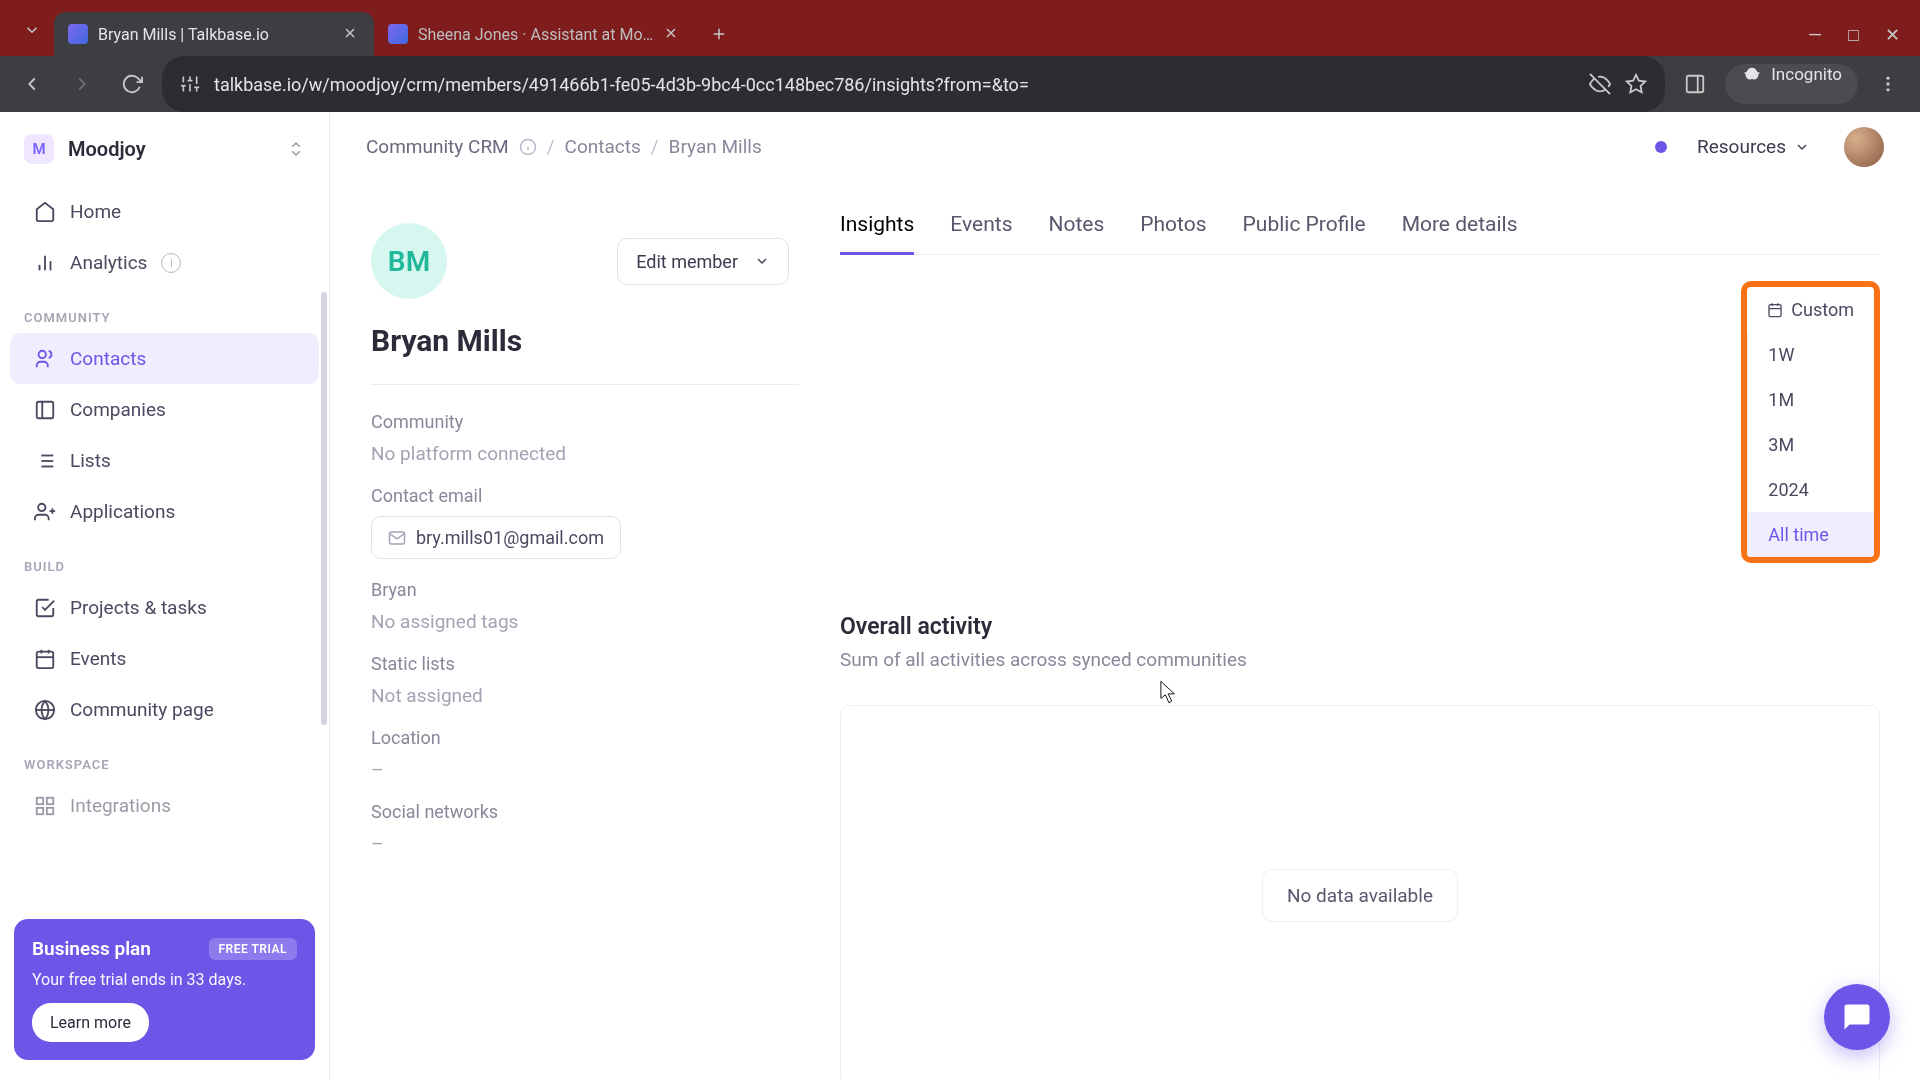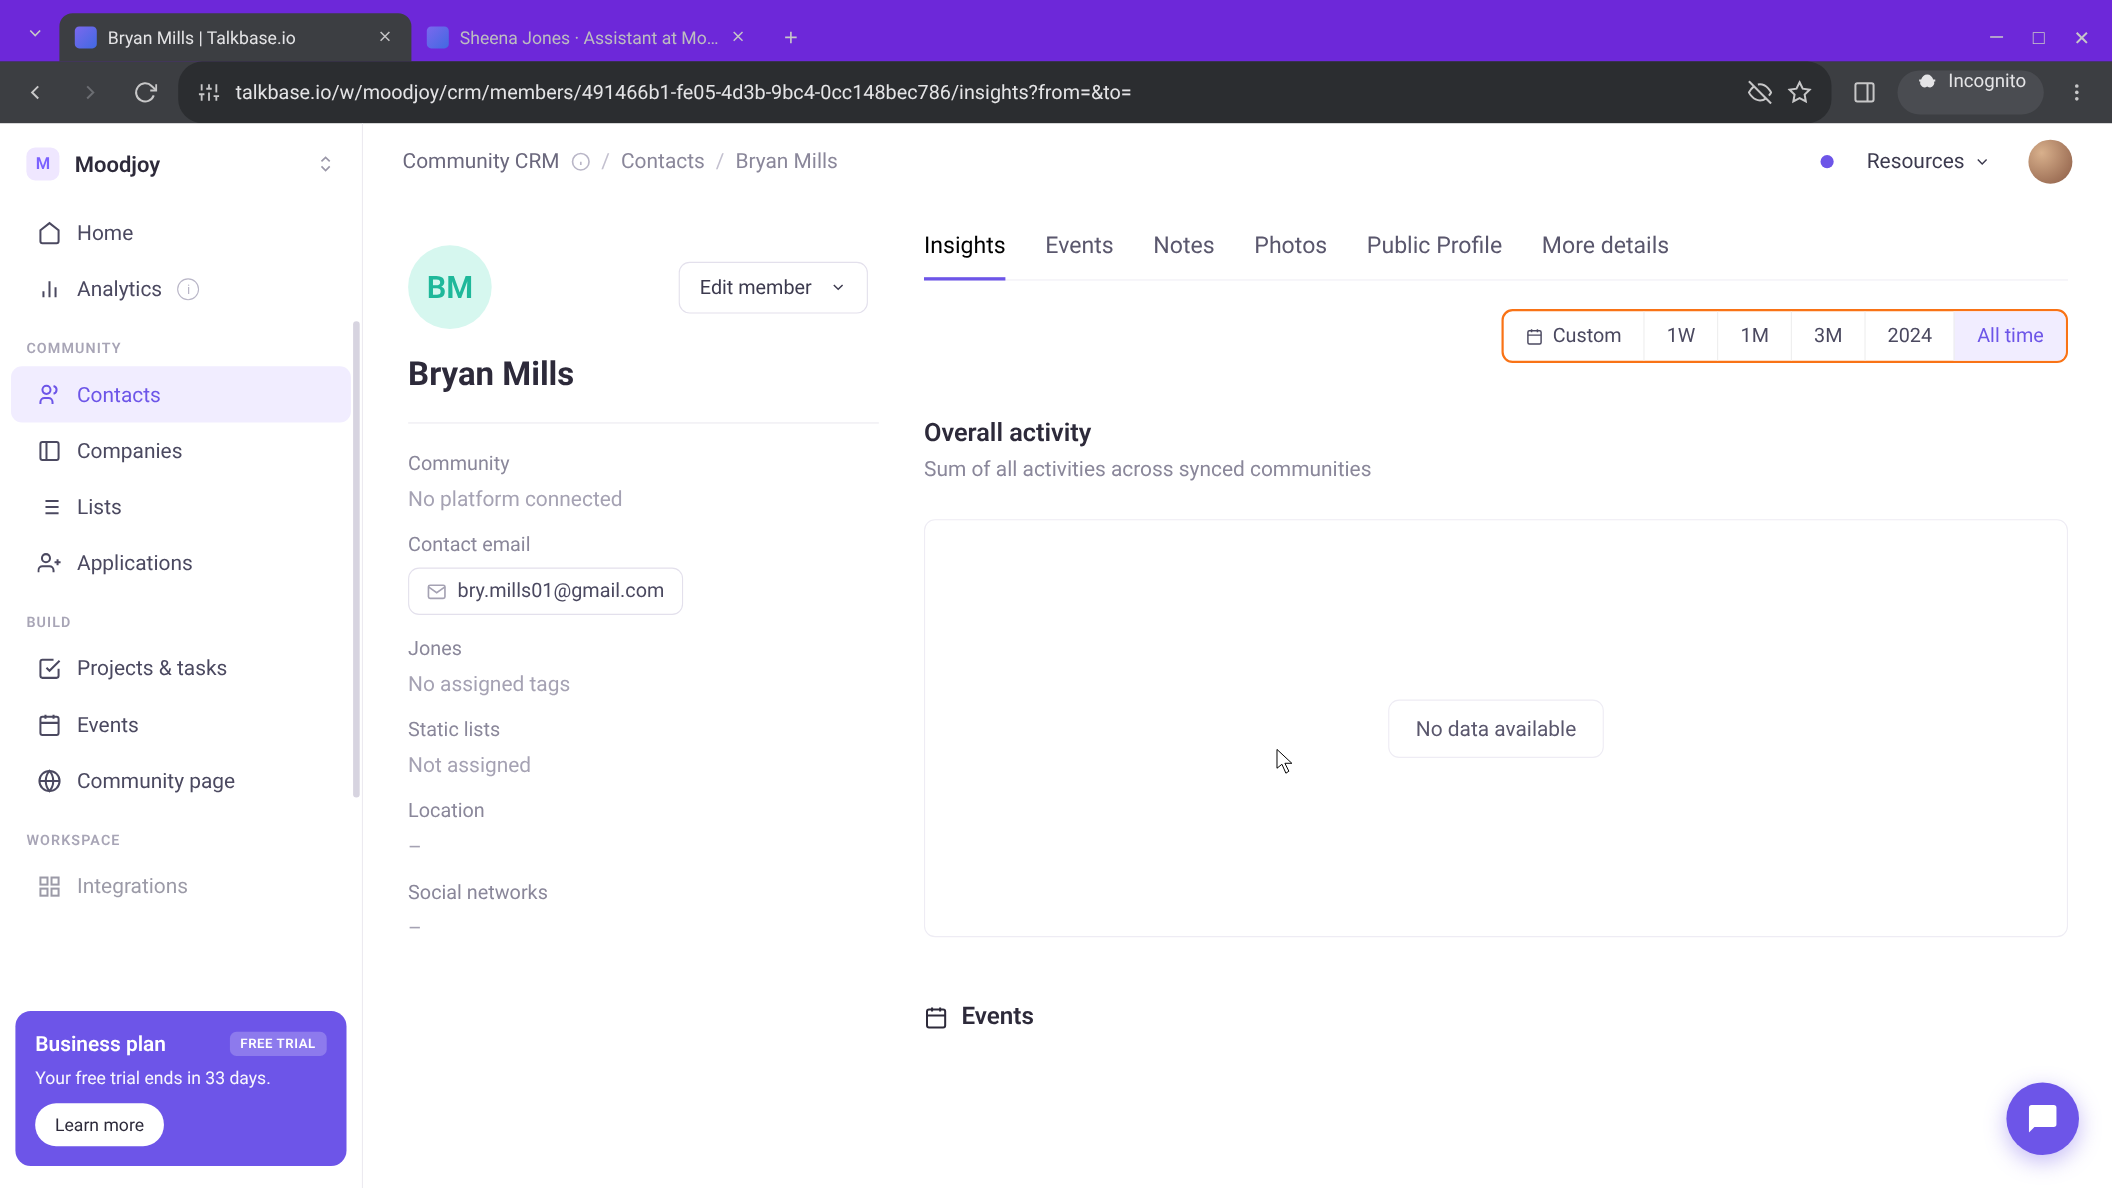--- a/index.html
+++ b/index.html
@@ -2,21 +2,21 @@
 <html><head>
 <meta charset="utf-8">
 <style>
 * { margin: 0; padding: 0; box-sizing: border-box; font-family: -apple-system, BlinkMacSystemFont, "Segoe UI", Roboto, sans-serif; }
 html, body { width: 1920px; height: 1080px; overflow: hidden; background: #202124; }
 
 
 .browser { width: 1920px; height: 1080px; display: flex; flex-direction: column; background: #2b2d30; }
 
 
-.tabstrip { height: 56px; background: #6d28d9; display: flex; align-items: flex-end; padding: 0 10px; gap: 0; }
+.tabstrip { height: 56px; background: #7f1d1d; display: flex; align-items: flex-end; padding: 0 10px; gap: 0; }
 .tab-search { width: 44px; height: 44px; border-radius: 50%; display: flex; align-items: center; justify-content: center; color: #c7c7c8; cursor: pointer; margin-bottom: 4px; }
 .tab { height: 44px; min-width: 320px; background: #3c3e42; border-radius: 12px 12px 0 0; display: flex; align-items: center; padding: 0 14px; gap: 10px; color: #e4e4e6; font-size: 16px; cursor: pointer; margin-bottom: 0; }
 .tab.inactive { background: transparent; color: #bdbdc0; }
 .tab .favicon { width: 20px; height: 20px; border-radius: 4px; background: linear-gradient(135deg,#7b68ee,#4169e1); flex: none; }
 .tab .title { flex: 1; white-space: nowrap; overflow: hidden; text-overflow: ellipsis; }
 .tab .close { width: 18px; height: 18px; color: #c7c7c8; flex: none; }
 .newtab { width: 36px; height: 36px; display: flex; align-items: center; justify-content: center; color: #c7c7c8; cursor: pointer; margin-left: 6px; margin-bottom: 4px; }
 .tabstrip-spacer { flex: 1; }
 .win-controls { display: flex; gap: 26px; color: #c7c7c8; margin-right: 10px; margin-bottom: 10px; }
 .win-controls span { cursor: pointer; font-size: 18px; }
@@ -85,21 +85,21 @@
 .pill { display: inline-flex; align-items: center; gap: 10px; border: 1px solid #e3e0ec; border-radius: 10px; padding: 10px 16px; font-size: 18px; color: #4b4960; margin-top: 10px; }
 .pill .mail-icon { color: #a5a2b3; }
 
 
 .insights-col { flex: 1; padding: 30px 40px 0 40px; display: flex; flex-direction: column; }
 .subtabs { display: flex; gap: 36px; border-bottom: 1px solid #f0eef5; }
 .subtab { padding-bottom: 16px; font-size: 21px; color: #5a576d; cursor: pointer; }
 .subtab.active { color: #000000; border-bottom: 3px solid #6d55e8; margin-bottom: -1px; }
 
 .range-row { display: flex; justify-content: flex-end; margin-top: 26px; }
-.range-group { display: flex; border: 2px solid #f97316; border-radius: 10px; overflow: hidden; }
+.range-group { display: flex; border: 6px solid #f97316; border-radius: 10px; overflow: hidden; flex-direction: column; }
 .range-btn { padding: 12px 20px; font-size: 18px; color: #4b4960; cursor: pointer; display: flex; align-items: center; gap: 8px; }
 .range-btn + .range-btn { border-left: 1px solid #eee; }
 .range-btn.active { background: #f1edff; color: #6d55e8; }
 
 .panel { margin-top: 50px; }
 .panel-title { font-size: 23px; font-weight: 600; color: #2d2a3a; }
 .panel-sub { font-size: 19px; color: #8a879a; margin-top: 8px; }
 .empty-box { margin-top: 34px; border: 1px solid #eeecf4; border-radius: 10px; height: 380px; display: flex; align-items: center; justify-content: center; }
 .empty-msg { background: #fff; border: 1px solid #eeecf4; border-radius: 10px; padding: 14px 24px; font-size: 19px; color: #5a576d; }
 
@@ -410,21 +410,21 @@
             <div class="pill">
               <span class="mail-icon">
                   <svg width="18" height="18" viewBox="0 0 24 24" fill="none" stroke="currentColor" stroke-width="2">
                     <rect x="2" y="4" width="20" height="16" rx="2"></rect>
                     <polyline points="22,6 12,13 2,6"></polyline>
                   </svg>
                 </span>
               <span>bry.mills01@gmail.com</span>
             </div>
 
-            <div class="field-label">Jones</div>
+            <div class="field-label">Bryan</div>
             <div class="field-val">No assigned tags</div>
 
             <div class="field-label">Static lists</div>
             <div class="field-val">Not assigned</div>
 
             <div class="field-label">Location</div>
             <div class="field-val">–</div>
 
             <div class="field-label">Social networks</div>
             <div class="field-val">–</div>

